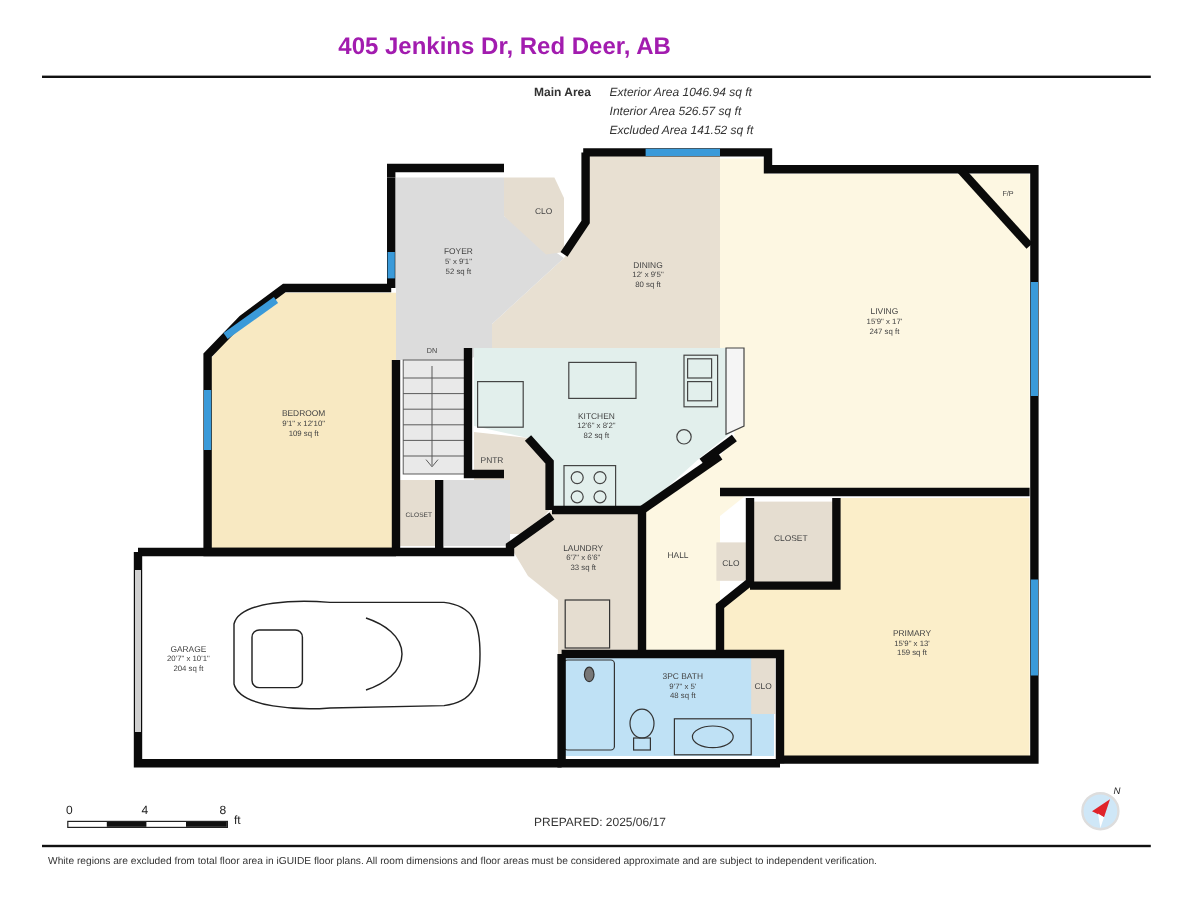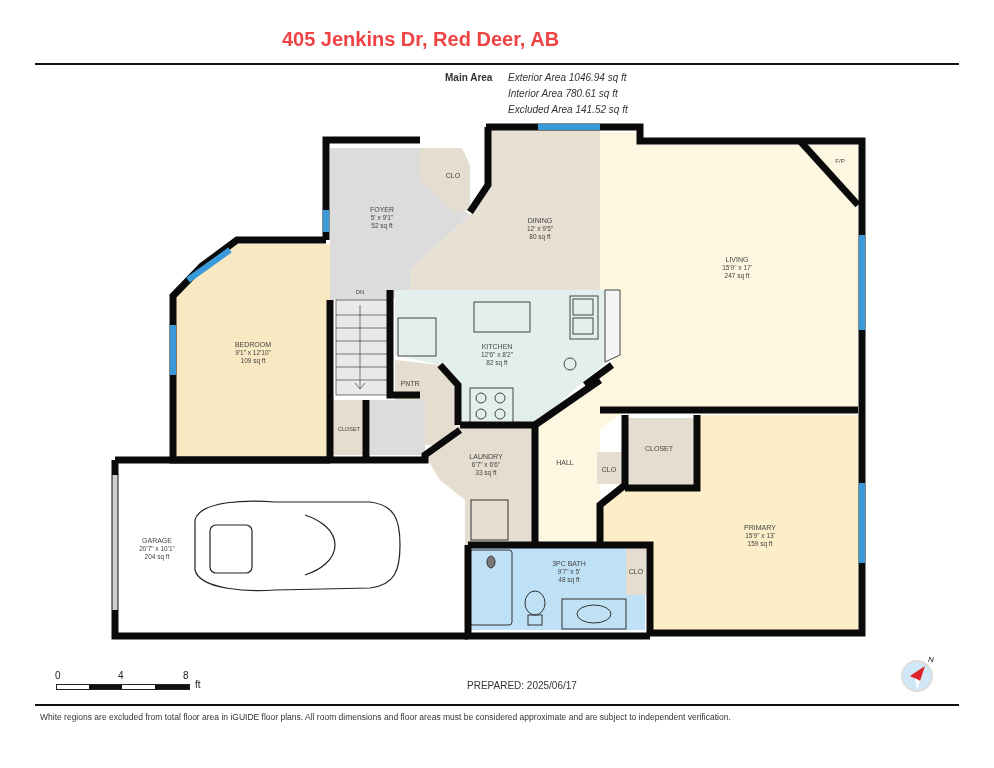--- a/index.html
+++ b/index.html
@@ -1,39 +1,39 @@
 <!DOCTYPE html>
 <html><head>
 <meta charset="utf-8">
 <style>
   html, body { margin:0; padding:0; background:#ffffff; }
   body { width:994px; height:768px; position:relative; overflow:hidden; font-family:"Liberation Sans", sans-serif; color:#222; }
-  .title { position:absolute; left:0; top:28px; width:841px; text-align:center; font-size:20px; font-weight:bold; color:#ef4444; }
+  .title { position:absolute; left:0; top:28px; width:841px; text-align:center; font-size:20px; font-weight:bold; color:#a21caf; }
   .rule { position:absolute; left:35px; width:924px; height:2px; background:#111; }
   .areas { position:absolute; top:70px; left:445px; font-size:10px; line-height:16px; color:#333; }
   .areas .lbl { position:absolute; left:0; top:0; font-weight:bold; white-space:nowrap; }
   .areas .vals { position:absolute; left:63px; top:0; white-space:nowrap;font-style:italic; }
   .plan { position:absolute; left:0; top:0; }
   .rlabel { font-family:"Liberation Sans", sans-serif; fill:#444; text-anchor:middle; }
   .scale { position:absolute; left:55px; top:670px; font-size:10px; color:#222; }
-  .prepared { position:absolute; left:445px; top:680px; font-size:10px; color:#333;margin-left:22px; }
+  .prepared { position:absolute; left:445px; top:680px; font-size:10px; color:#333; }
   .disclaimer { position:absolute; left:40px; top:712px; font-size:8.5px; color:#333; white-space:nowrap; }
   .compass { position:absolute; left:898px; top:652px; }
 </style>
 </head>
 <body>
 
 <div class="title">405 Jenkins Dr, Red Deer, AB</div>
 <div class="rule" style="top:63px;"></div>
 
 <div class="areas">
   <div class="lbl">Main Area</div>
   <div class="vals">
     <div>Exterior Area 1046.94 sq ft</div>
-    <div>Interior Area 780.61 sq ft</div>
+    <div>Interior Area 526.57 sq ft</div>
     <div>Excluded Area 141.52 sq ft</div>
   </div>
 </div>
 
 <svg class="plan" width="994" height="768">
 
   <polygon points="600,132 640,132 640,145 800,145 858,205 858,410 600,410 600,380 612,365 612,290 600,290" fill="#fdf7e2"></polygon>
   <polygon points="488,128 600,128 600,290 410,290 410,270 470,215 488,190" fill="#e8e0d2"></polygon>
   <polygon points="330,148 420,148 420,180 470,215 410,270 410,290 390,300 330,300" fill="#dcdcdc"></polygon>
   <polygon points="420,148 462,148 470,165 470,210 455,212 420,180" fill="#e5ddd0"></polygon>

